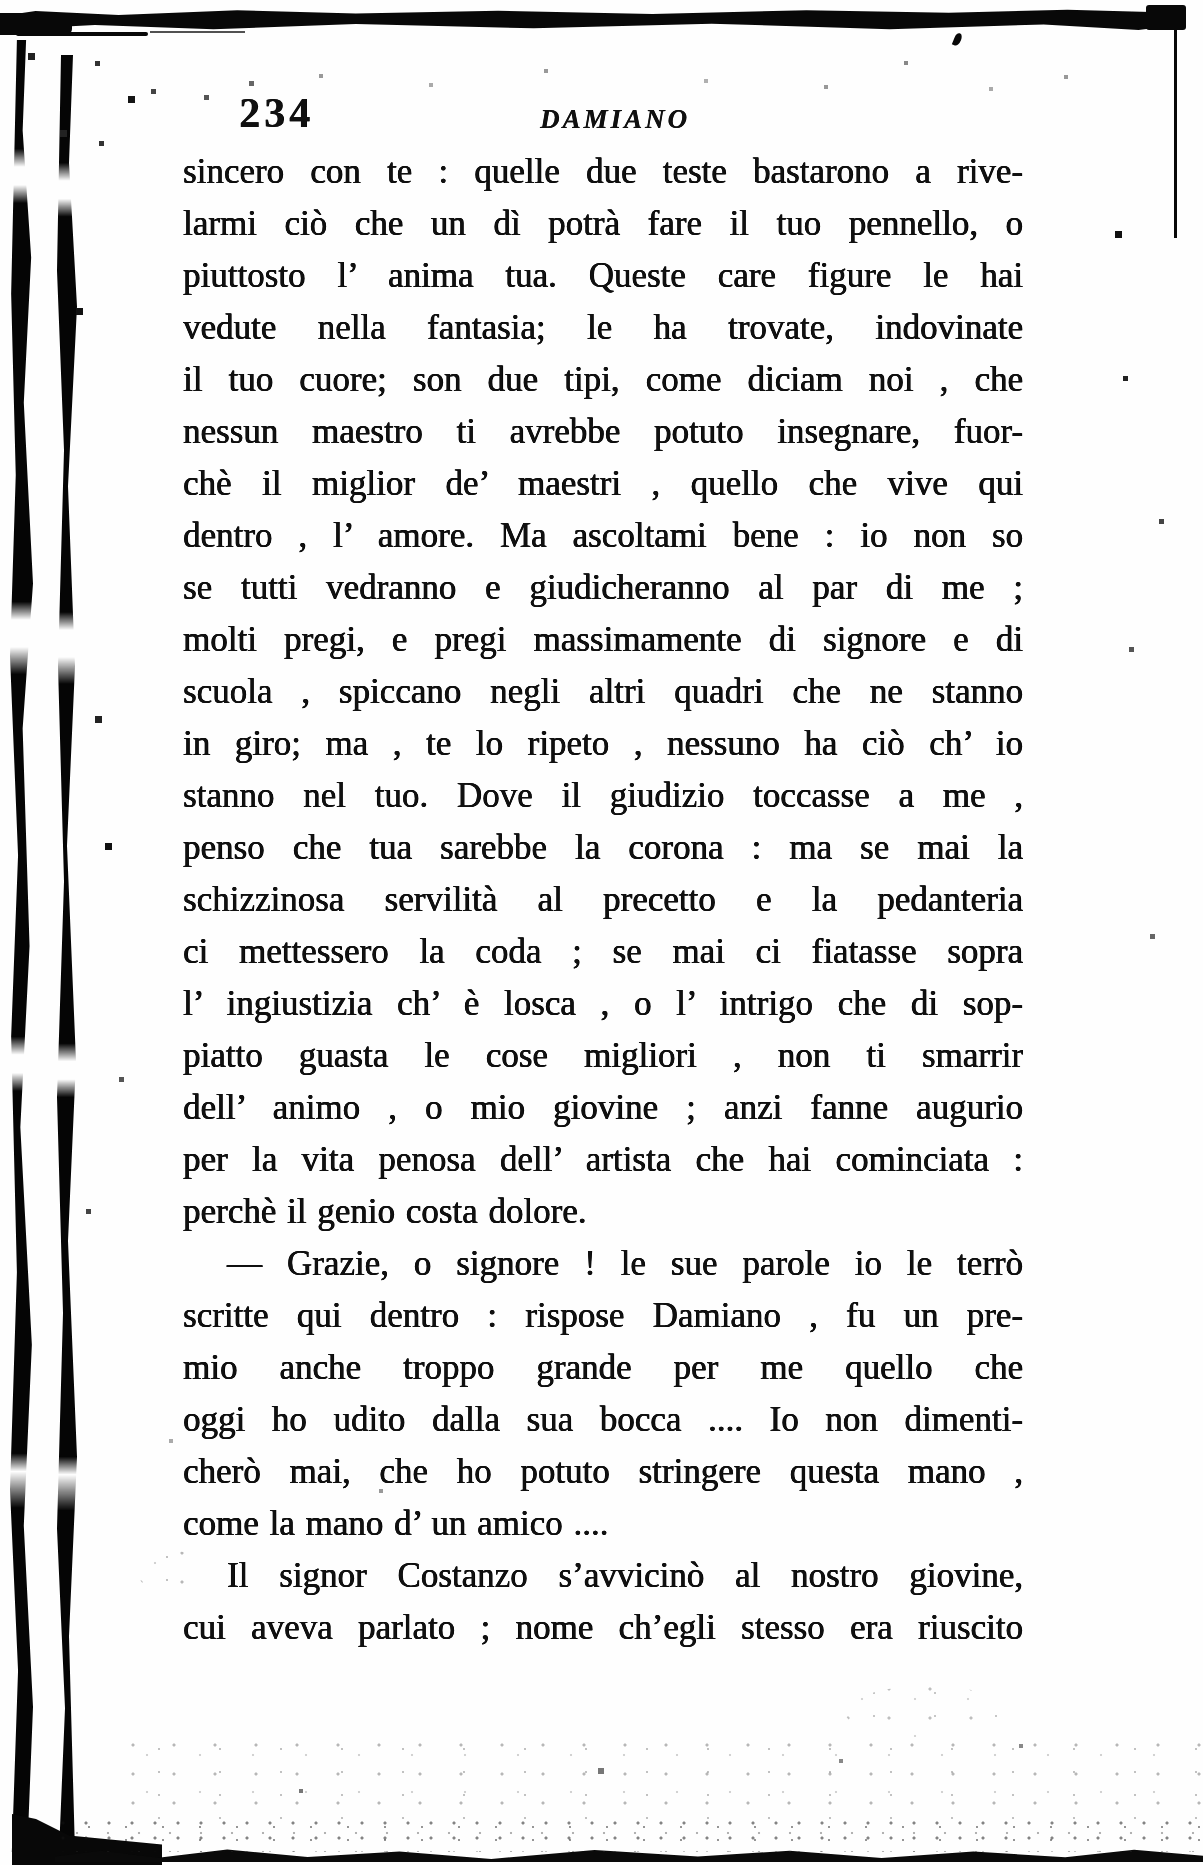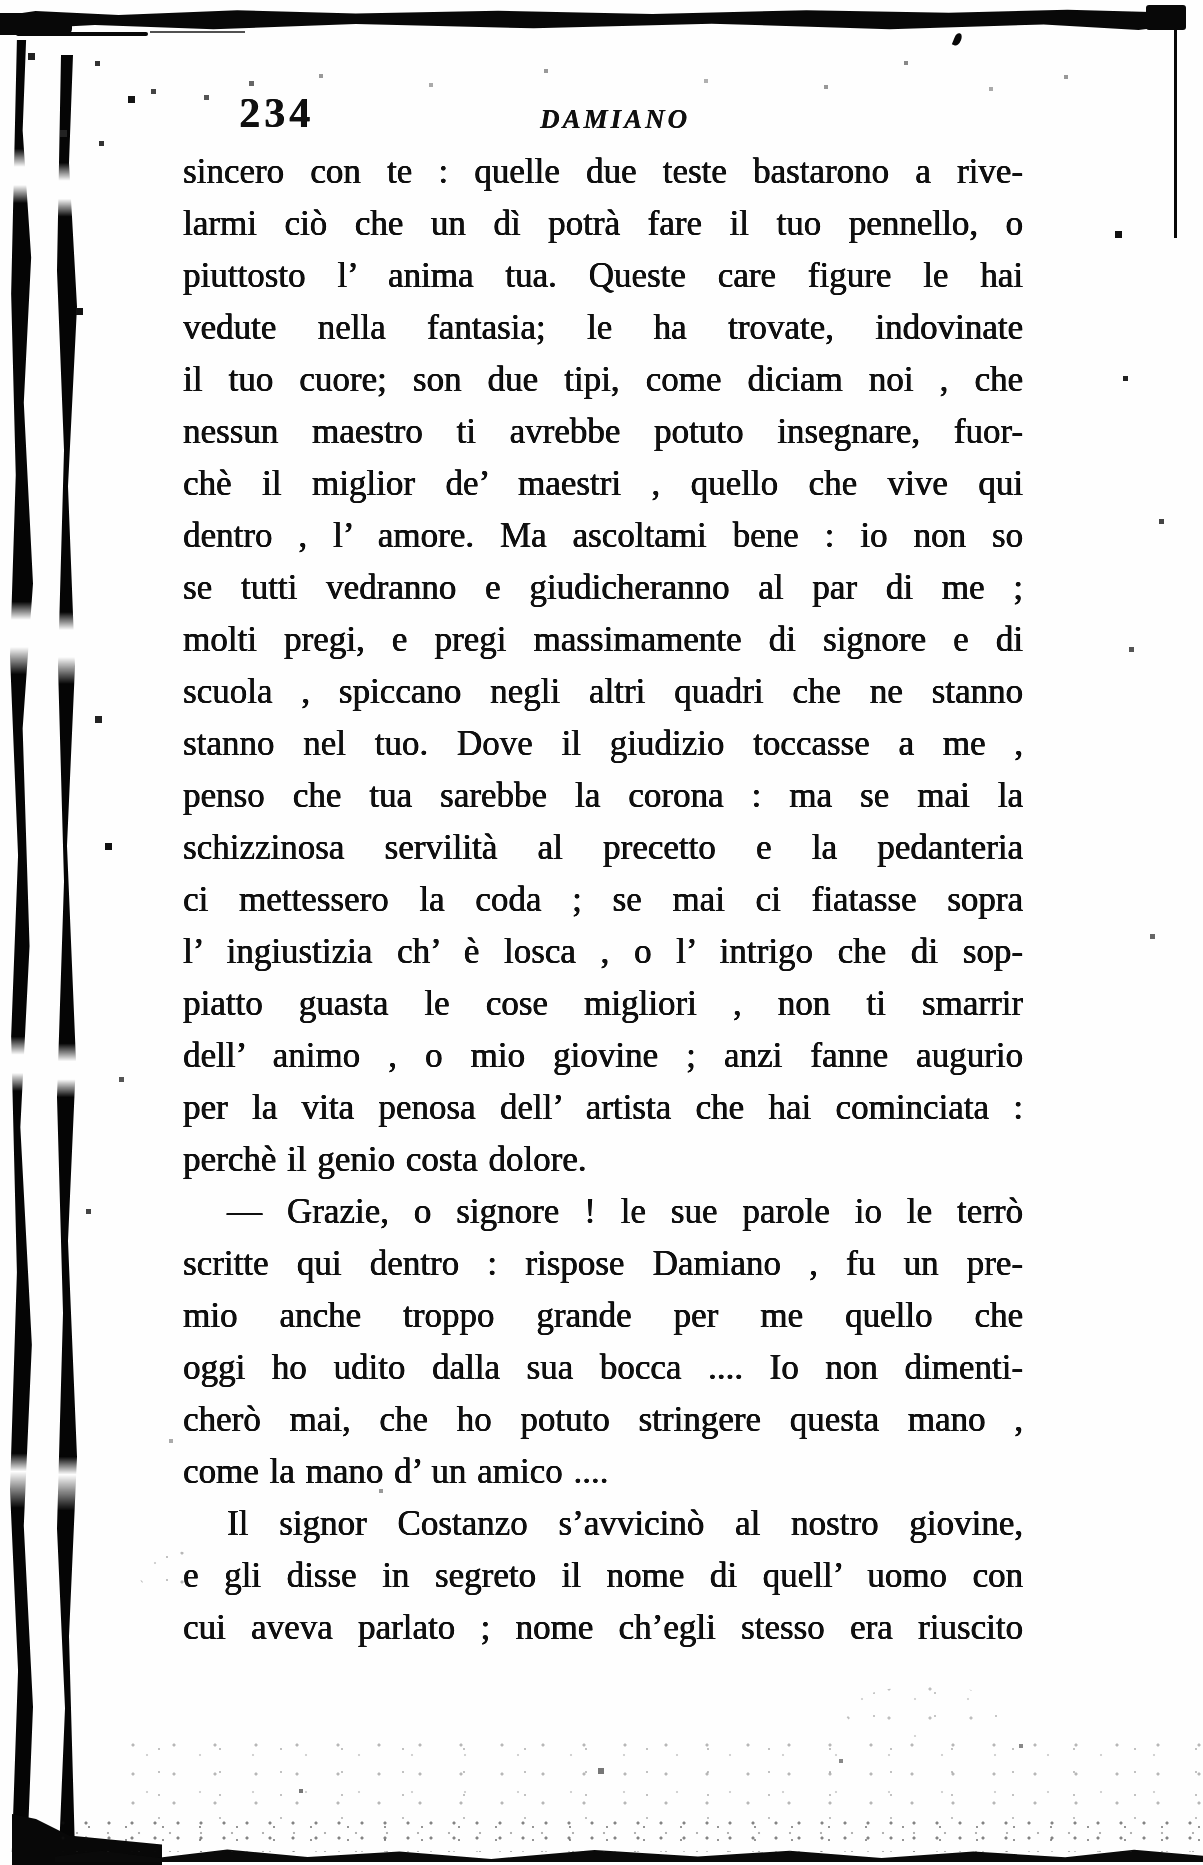--- a/index.html
+++ b/index.html
@@ -133,33 +133,33 @@
       <div class="line">larmi ciò che un dì potrà fare il tuo pennello, o</div>
       <div class="line">piuttosto l’ anima tua. Queste care figure le hai</div>
       <div class="line">vedute nella fantasia; le ha trovate, indovinate</div>
       <div class="line">il tuo cuore; son due tipi, come diciam noi , che</div>
       <div class="line">nessun maestro ti avrebbe potuto insegnare, fuor-</div>
       <div class="line">chè il miglior de’ maestri , quello che vive qui</div>
       <div class="line">dentro , l’ amore. Ma ascoltami bene : io non so</div>
       <div class="line">se tutti vedranno e giudicheranno al par di me ;</div>
       <div class="line">molti pregi, e pregi massimamente di signore e di</div>
       <div class="line">scuola , spiccano negli altri quadri che ne stanno</div>
+      <div class="line">in giro; ma , te lo ripeto , nessuno ha ciò ch’ io</div>
       <div class="line">stanno nel tuo. Dove il giudizio toccasse a me ,</div>
       <div class="line">penso che tua sarebbe la corona : ma se mai la</div>
       <div class="line">schizzinosa servilità al precetto e la pedanteria</div>
       <div class="line">ci mettessero la coda ; se mai ci fiatasse sopra</div>
       <div class="line">l’ ingiustizia ch’ è losca , o l’ intrigo che di sop-</div>
       <div class="line">piatto guasta le cose migliori , non ti smarrir</div>
       <div class="line">dell’ animo , o mio giovine ; anzi fanne augurio</div>
       <div class="line">per la vita penosa dell’ artista che hai cominciata :</div>
       <div class="line short">perchè il genio costa dolore.</div>
       <div class="line indent">— Grazie, o signore ! le sue parole io le terrò</div>
       <div class="line">scritte qui dentro : rispose Damiano , fu un pre-</div>
       <div class="line">mio anche troppo grande per me quello che</div>
       <div class="line">oggi ho udito dalla sua bocca .... Io non dimenti-</div>
       <div class="line">cherò mai, che ho potuto stringere questa mano ,</div>
       <div class="line short">come la mano d’ un amico ....</div>
       <div class="line indent">Il signor Costanzo s’avvicinò al nostro giovine,</div>
-      <div class="line">e gli disse in segreto il nome di quell’ uomo con</div>
       <div class="line">cui aveva parlato ; nome ch’egli stesso era riuscito</div>
     </div>
 
 </div>
 
 </body></html>

